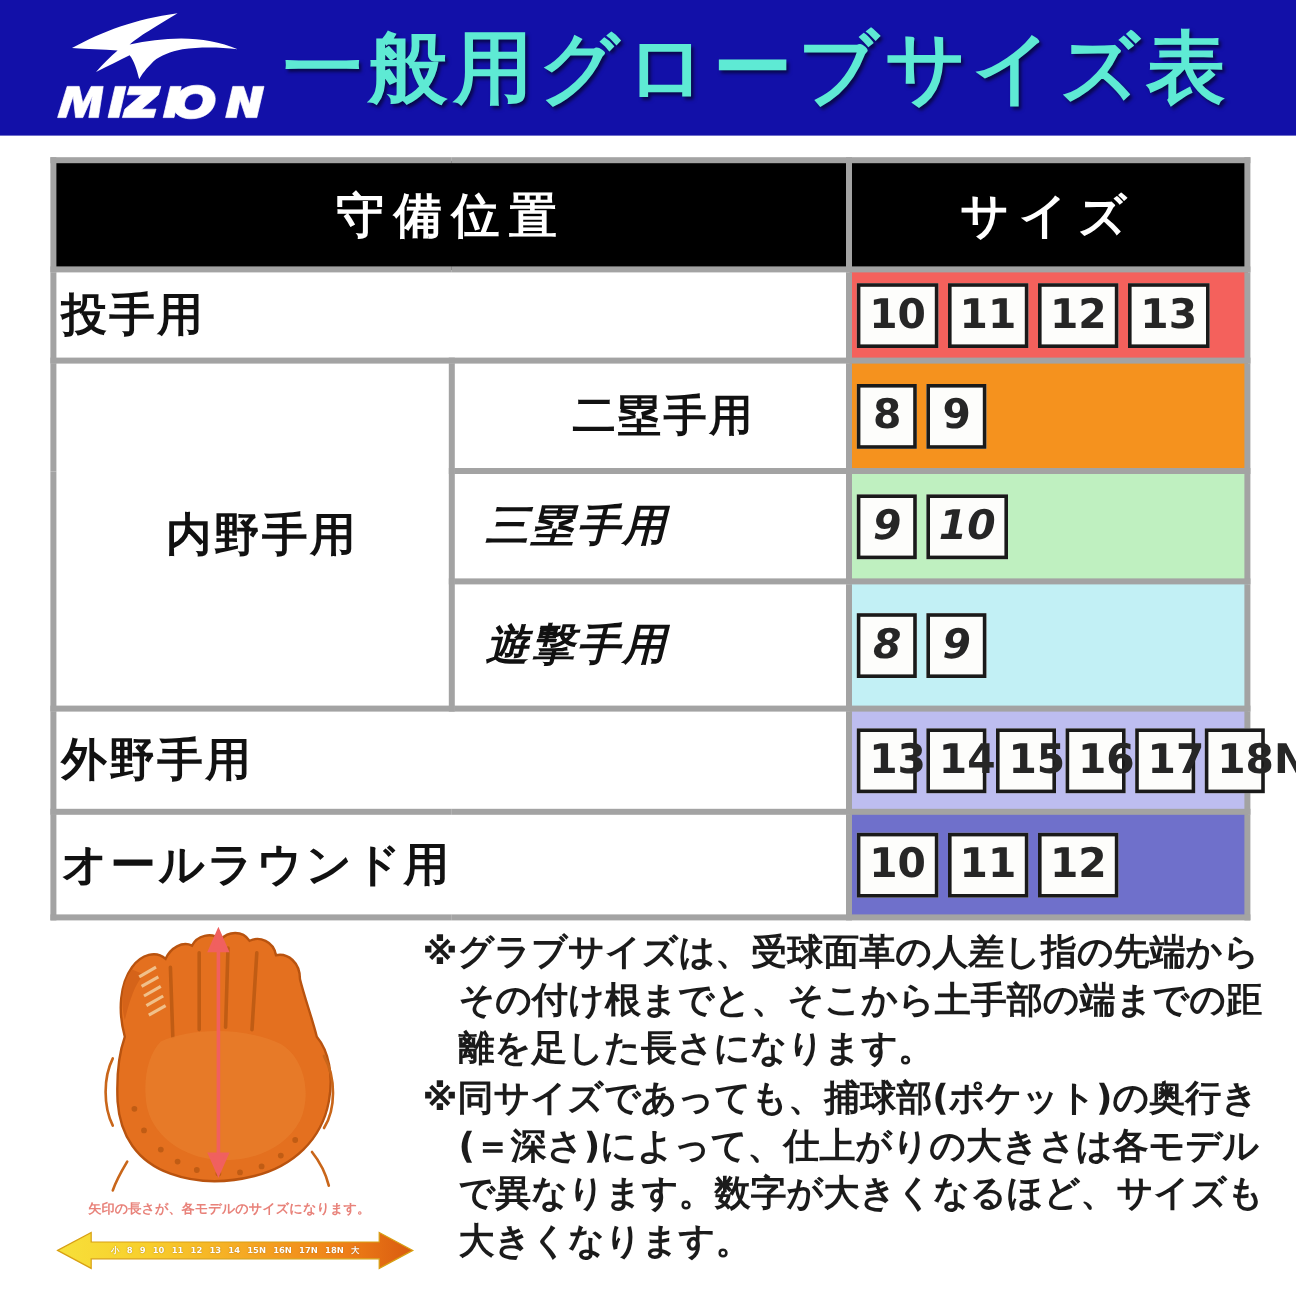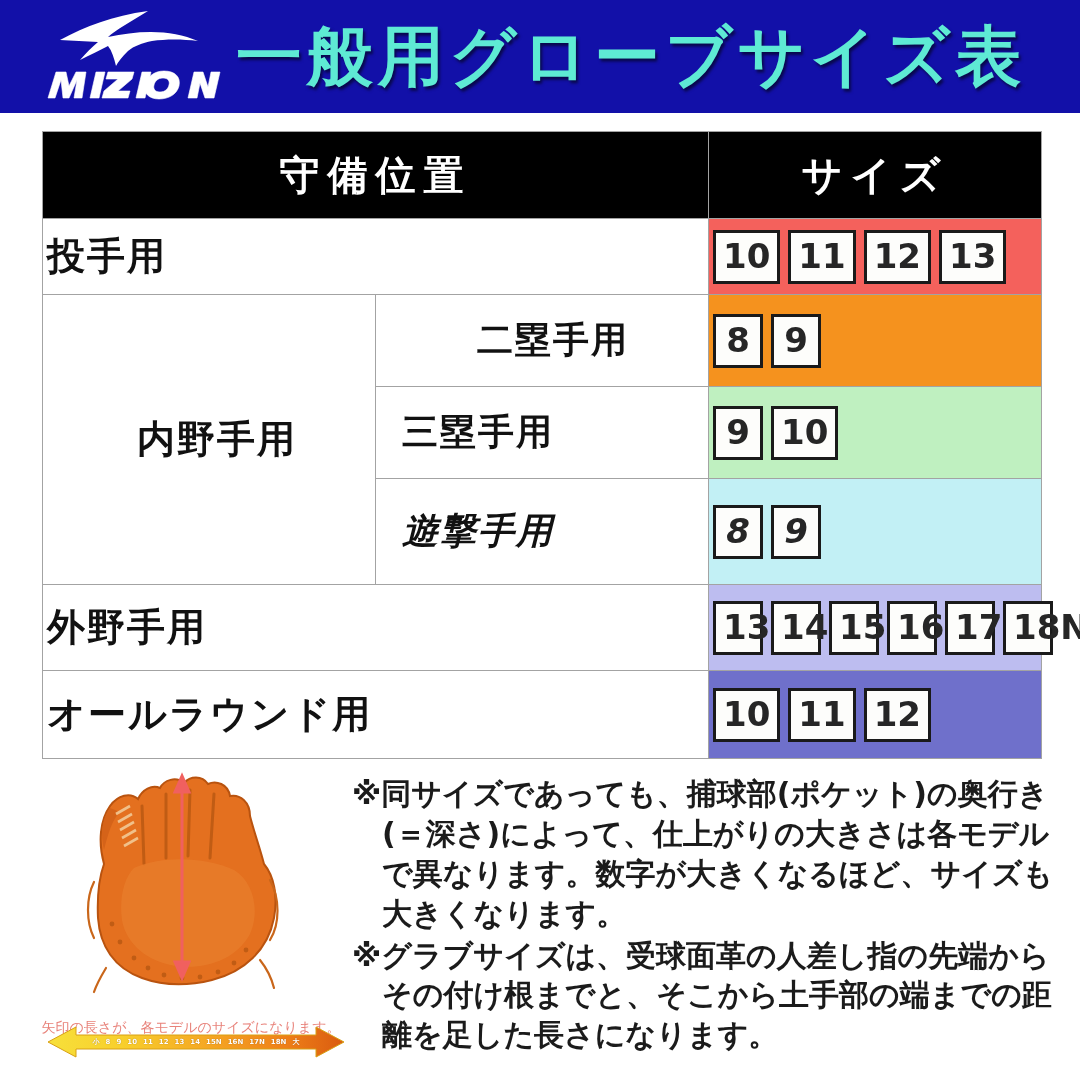--- a/index.html
+++ b/index.html
@@ -63,21 +63,21 @@
   
   .size-table {
     position: absolute;
     left: 42px;
     top: 131px;
     width: 1000px;
     border-collapse: collapse;
     table-layout: fixed;
   }
   .size-table td, .size-table th {
-    border: 1px solid #a3a3a3;
+    border: 5px solid #a3a3a3;
     padding: 4px;
     vertical-align: middle;
   }
   .thead-cell {
     background: #000000;
     color: #ffffff;
     font-size: 40px;
     font-weight: bold;
     letter-spacing: 8px;
     text-align: center;
@@ -155,25 +155,24 @@
     width: 250px;
     height: 222px;
   }
   .arrow-caption {
     position: absolute;
     left: 0px;
     top: 228px;
     width: 310px;
     text-align: center;
     color: #e8827a;
-    font-size: 14px;
-    font-weight: normal;
+    font-size: 11px;
+    font-weight: bold;
     letter-spacing: 0px;
     white-space: nowrap;
-    margin-top: 19px;
   }
   .scale-bar {
     position: absolute;
     left: 10px;
     top: 252px;
     width: 300px;
     height: 36px;
   }
   .scale-labels {
     position: absolute;
@@ -262,21 +261,21 @@
       <td class="pos-cell group" rowspan="3" style="width:246px;">内野手用</td>
       <td class="pos-cell sub" style="width:246px;text-align:center;">二塁手用</td>
       <td class="size-cell r-second">
         <div class="badges">
           <span class="badge">8</span>
           <span class="badge">9</span>
         </div>
       </td>
     </tr>
 
-    <tr style="height:92px;">
+    <tr style="height:92px;font-style:italic;">
       <td class="pos-cell sub">三塁手用</td>
       <td class="size-cell r-third">
         <div class="badges">
           <span class="badge">9</span>
           <span class="badge">10</span>
         </div>
       </td>
     </tr>
 
     <tr style="height:106px;font-style:italic;">
@@ -400,19 +399,19 @@
       <span>15N</span>
       <span>16N</span>
       <span>17N</span>
       <span>18N</span>
       <span>大</span>
     </div>
   </div>
 
   <div class="notes">
     <div class="note">
-      <span class="body">※同サイズであっても、捕球部(ポケット)の奥行き(＝深さ)によって、仕上がりの大きさは各モデルで異なります。数字が大きくなるほど、サイズも大きくなります。</span>
+      <span class="body">※グラブサイズは、受球面革の人差し指の先端からその付け根までと、そこから土手部の端までの距離を足した長さになります。</span>
     </div>
     <div class="note">
-      <span class="body">※グラブサイズは、受球面革の人差し指の先端からその付け根までと、そこから土手部の端までの距離を足した長さになります。</span>
+      <span class="body">※同サイズであっても、捕球部(ポケット)の奥行き(＝深さ)によって、仕上がりの大きさは各モデルで異なります。数字が大きくなるほど、サイズも大きくなります。</span>
     </div>
   </div>
 </div>
 
 </body></html>

